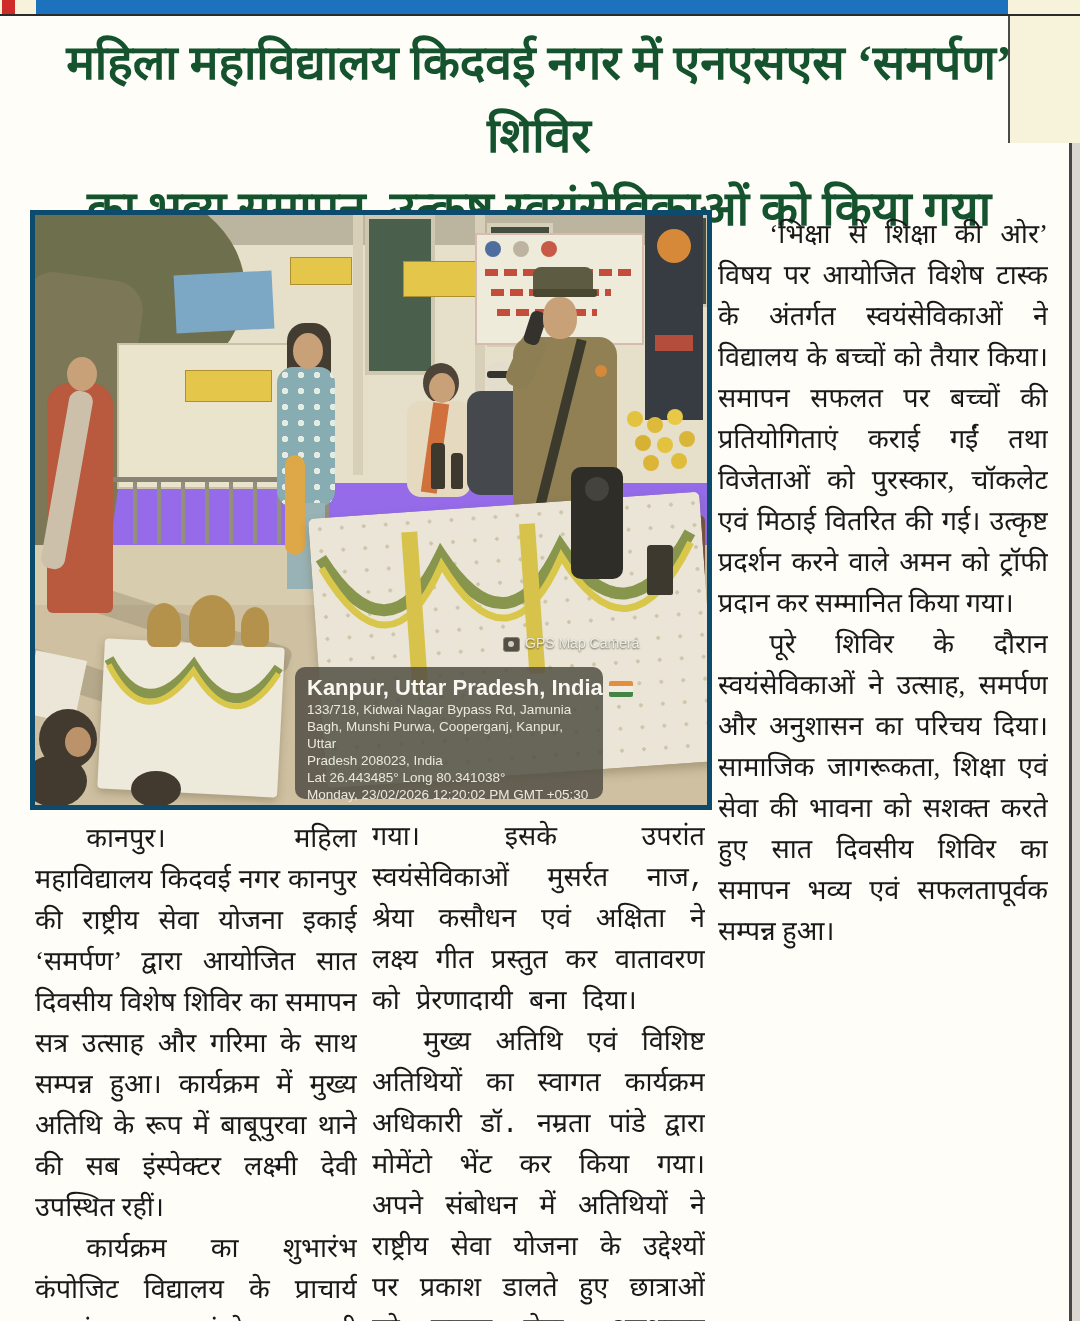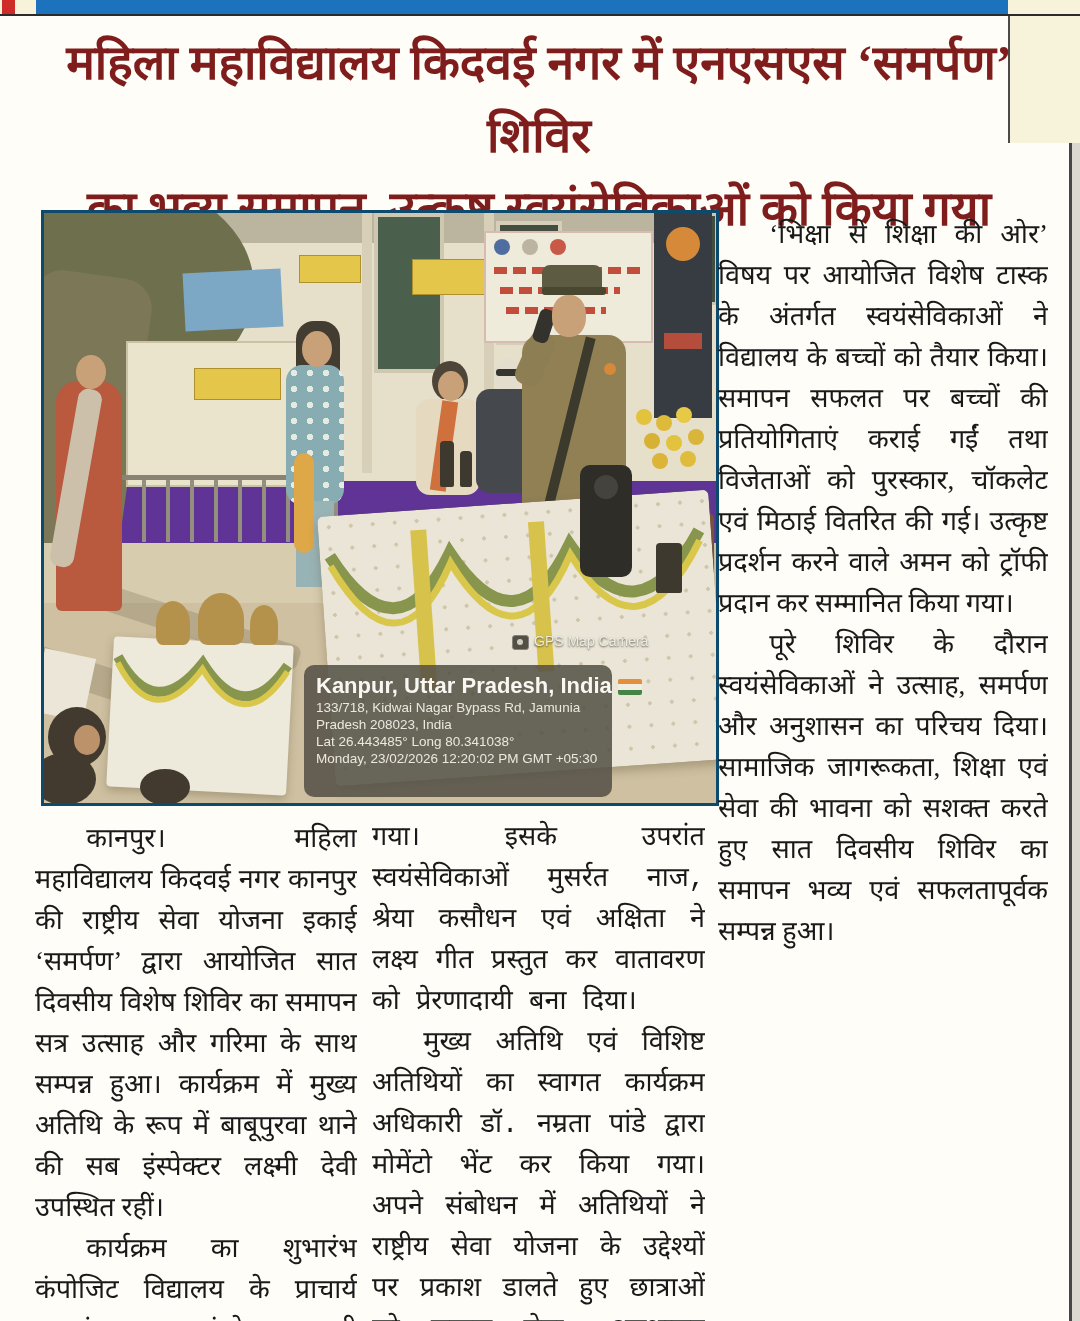--- a/index.html
+++ b/index.html
@@ -15,24 +15,24 @@
   .band-underline{left:0;top:14px;width:1080px;height:2px;background:#2b2b2b;}
 
   
   .right-cream{left:1008px;top:16px;width:72px;height:127px;background:#f7f2da;}
   .right-cream-border{left:1008px;top:16px;width:2px;height:127px;background:#4a4a4a;}
   .right-divider{left:1069px;top:143px;width:3px;height:1178px;background:#464646;}
   .right-gray{left:1072px;top:143px;width:8px;height:1178px;background:#d9d7d0;}
 
   
   .headline{left:28px;top:26px;width:1022px;text-align:center;font-weight:bold;
-            font-size:48px;line-height:73px;color:#7f1d1d;letter-spacing:0px;}
-
-  
-  .photo{left:41px;top:210px;width:672px;height:590px;background:#4c1d95;overflow:hidden;border:3px solid #0c4a6e;}
+            font-size:48px;line-height:73px;color:#14532d;letter-spacing:0px;}
+
+  
+  .photo{left:30px;top:210px;width:672px;height:590px;background:#8b5cf6;overflow:hidden;border:5px solid #0c4a6e;}
   .photo:after{content:"";position:absolute;left:0;top:0;width:100%;height:100%;
                background:rgba(214,196,156,0.14);pointer-events:none;}
   .wall{left:0;top:0;width:672px;height:268px;background:#e9e3d2;}
   .wall-shade{left:0;top:0;width:672px;height:30px;background:#b7b1a0;}
   .pillar{top:0;width:10px;height:260px;background:#d8d1bd;}
   .door{left:330px;top:0;width:62px;height:152px;background:#35503f;border:4px solid #cfc8b4;}
   .window1{left:452px;top:8px;width:58px;height:116px;background:#2c3b31;border:4px solid #d6d0bd;}
   .window2{left:616px;top:0;width:52px;height:86px;background:#2c3b31;border:3px solid #cfc8b4;}
   .ysign{background:#e7c63e;border:1px solid #a8871e;}
   .tree{left:-40px;top:-30px;width:250px;height:210px;background:#5d6140;border-radius:50%;}
@@ -255,20 +255,21 @@
     <div class="abs kid" style="left:96px;top:556px;width:50px;height:36px;"></div>
 
     <div class="abs gps-badge">
       <span class="cam"></span><span>GPS Map Camera</span>
     </div>
 
 
     <div class="abs gps-box">
       <div class="gps-title"><span>Kanpur, Uttar Pradesh, India</span><span class="flag"></span></div>
       <div class="gps-line">133/718, Kidwai Nagar Bypass Rd, Jamunia</div>
+      <div class="gps-line">Bagh, Munshi Purwa, Cooperganj, Kanpur, Uttar</div>
       <div class="gps-line">Pradesh 208023, India</div>
       <div class="gps-line">Lat 26.443485° Long 80.341038°</div>
       <div class="gps-line">Monday, 23/02/2026 12:20:02 PM GMT +05:30</div>
     </div>
   </div>
 
   <div class="col col-left">
     <p class="ind">कानपुर।  महिला महाविद्यालय किदवई नगर कानपुर की राष्ट्रीय सेवा योजना इकाई ‘समर्पण’ द्वारा आयोजित सात दिवसीय विशेष शिविर का समापन सत्र उत्साह और गरिमा के साथ सम्पन्न हुआ। कार्यक्रम में मुख्य अतिथि के रूप में बाबूपुरवा थाने की सब इंस्पेक्टर लक्ष्मी देवी उपस्थित रहीं।</p>
     <p class="ind">कार्यक्रम का शुभारंभ कंपोजिट विद्यालय के प्राचार्य उमाशंकर, सब इंस्पेक्टर लक्ष्मी देवी एवं कार्यक्रम अधिकारी डॉ नम्रता पांडे द्वारा दीप प्रज्वलन एवं माल्यार्पण कर किया</p>
   </div>

